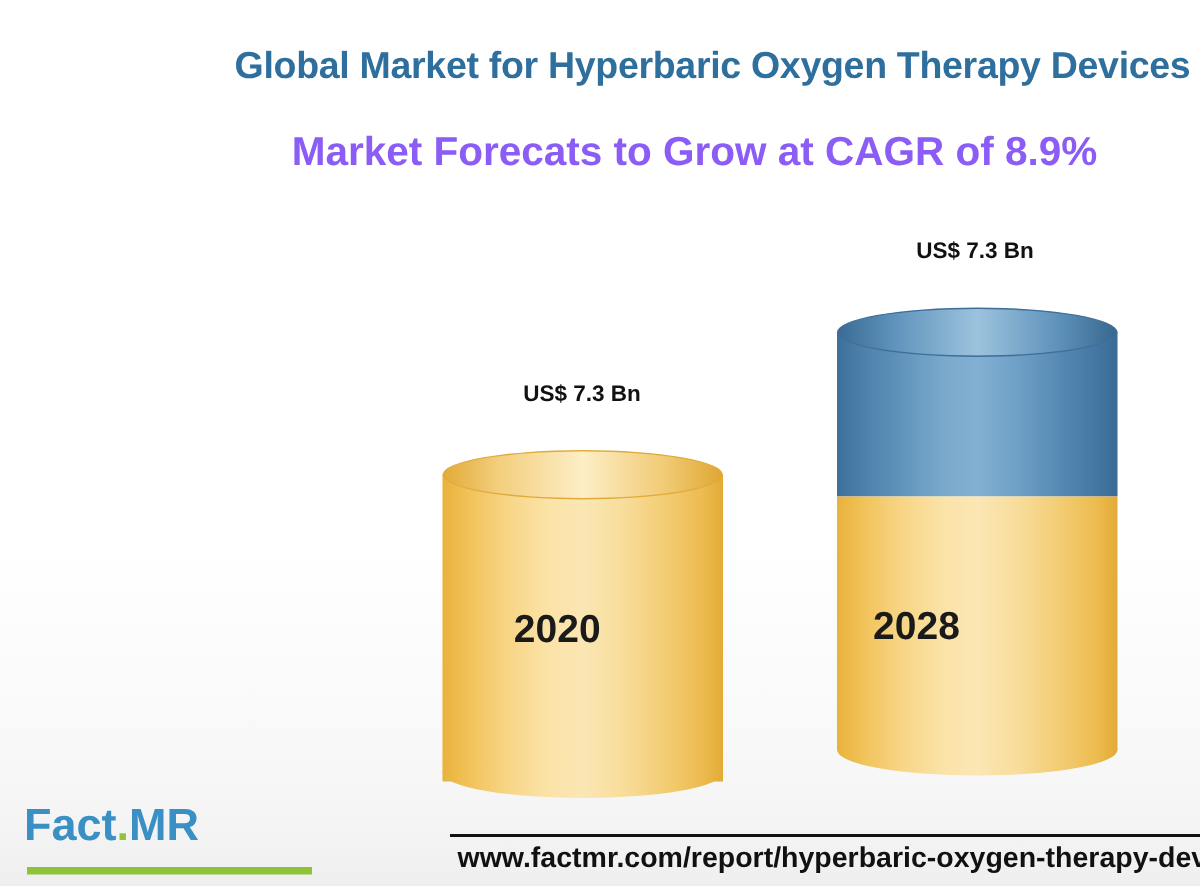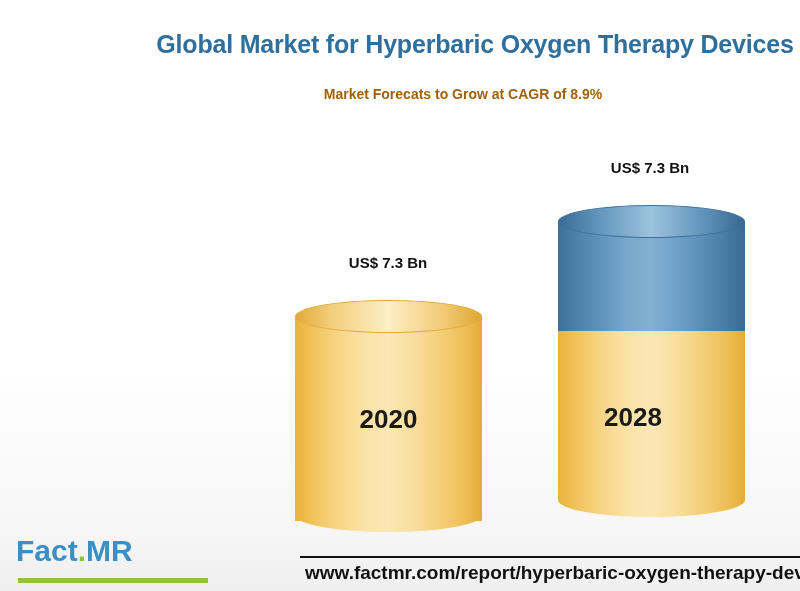--- a/index.html
+++ b/index.html
@@ -23,21 +23,21 @@
     position:absolute;top:30px;left:0;width:800px;
     text-align:center;
     font-size:25px;font-weight:bold;color:#2e6f9e;
     letter-spacing:-0.2px;
     white-space:nowrap;
     text-indent:150px;
   }
   .subtitle{
     position:absolute;top:86px;left:0;width:800px;
     text-align:center;
-    font-size:14px;font-weight:bold;color:#a16207;
+    font-size:27px;font-weight:bold;color:#8b5cf6;
     white-space:nowrap;
     text-indent:126px;
   }
 
   
   .cyl{position:absolute;}
   .cyl .body{position:absolute;left:0;top:0;width:100%;height:100%;}
 
   
   .grad-yellow{
@@ -104,36 +104,36 @@
 
   <div class="cyl" style="left:295px;top:300px;width:187px;height:237px;">
 
     <div class="body grad-yellow" style="top:16px;height:205px;"></div>
 
     <div class="ellipse-bottom grad-yellow" style="top:198px;height:34px;"></div>
 
     <div class="ellipse-top" style="top:0px;height:33px;background:linear-gradient(90deg,#e2ab38 0%,#f3cf7e 20%,#fdeec6 50%,#f1ca73 80%,#dfa733 100%);border:1px solid #e0ab3c;box-sizing:border-box;"></div>
   </div>
 
-  <div class="bar-year" style="left:295px;top:404px;width:187px;">2020</div>
+  <div class="bar-year" style="left:278px;top:404px;width:187px;">2020</div>
 
   <div class="bar-label" style="left:550px;top:159px;width:200px;">US$ 7.3 Bn</div>
 
   <div class="cyl" style="left:558px;top:205px;width:187px;height:332px;">
 
     <div class="body grad-blue" style="top:16px;height:110px;"></div>
 
     <div class="body grad-yellow" style="top:126px;height:169px;"></div>
 
     <div class="ellipse-bottom grad-yellow" style="top:278px;height:34px;"></div>
 
     <div class="ellipse-top" style="top:0px;height:33px;background:linear-gradient(90deg,#3a6b96 0%,#5f93bb 20%,#9cc3dd 50%,#5d90b9 80%,#37688f 100%);border:1px solid #3f6f99;box-sizing:border-box;"></div>
   </div>
 
-  <div class="bar-year" style="left:558px;top:402px;width:150px;">2028</div>
+  <div class="bar-year" style="left:536px;top:402px;width:150px;">2028</div>
 
   <div class="logo">
     <span class="fact">Fact</span><span class="dot">.</span><span class="mr">MR</span>
   </div>
   <div class="logo-underline"></div>
 
   <div class="url-rule"></div>
   <div class="url">www.factmr.com/report/hyperbaric-oxygen-therapy-devices-market</div>
 </div>
 

